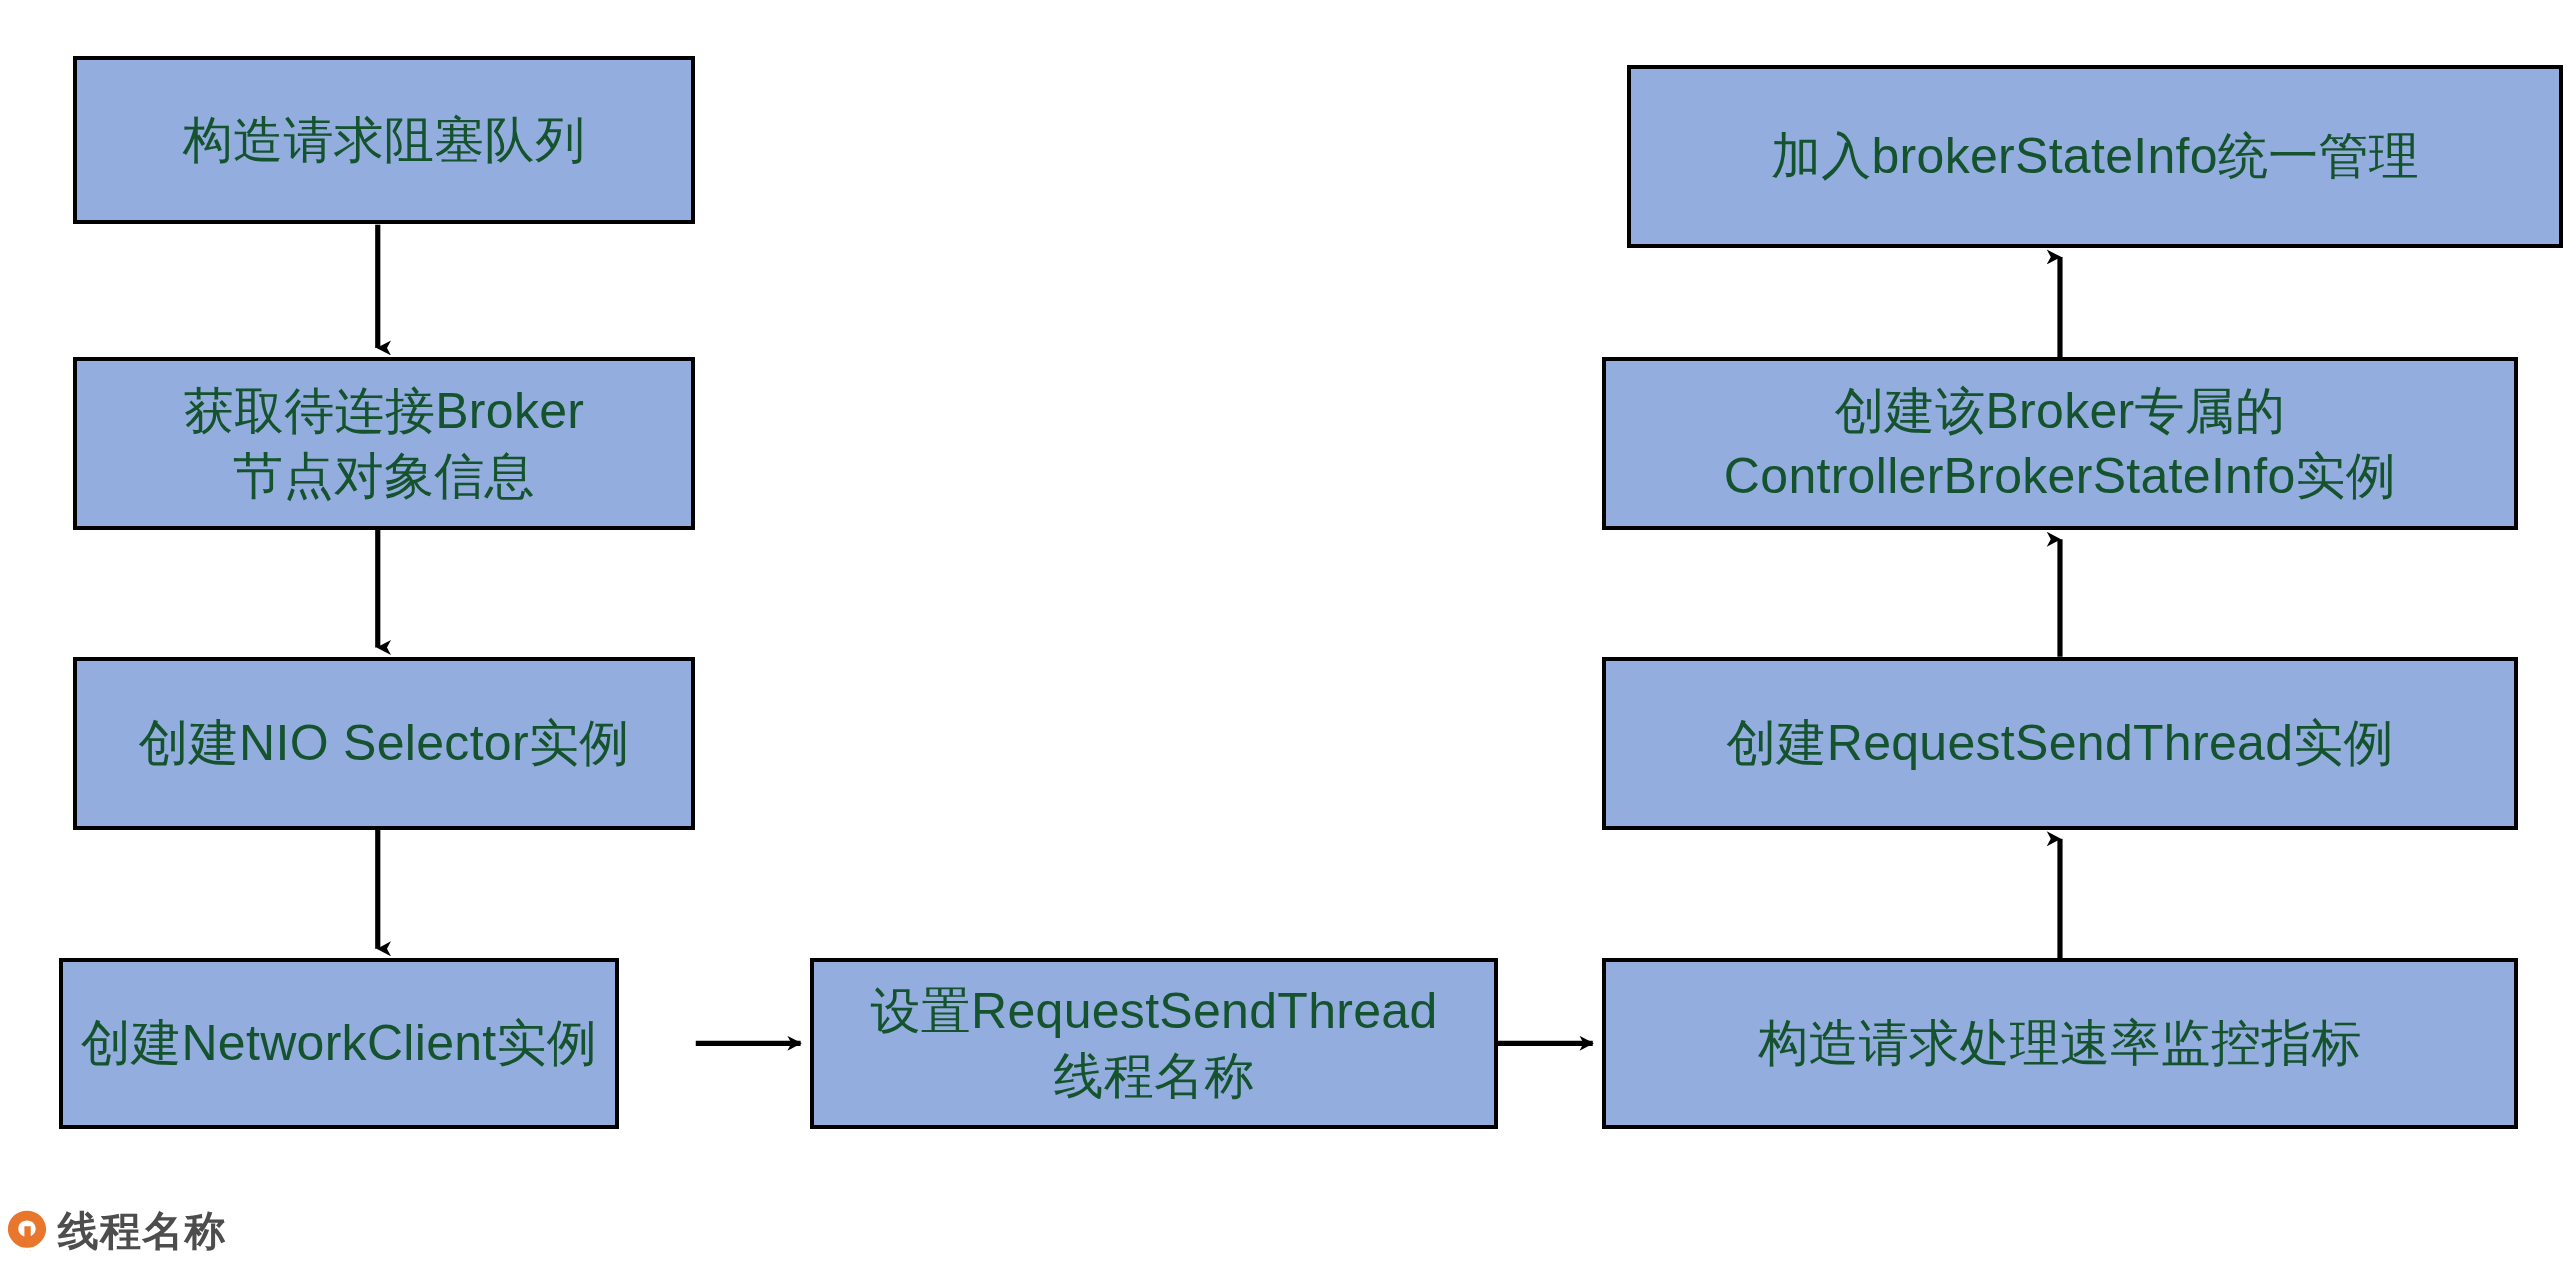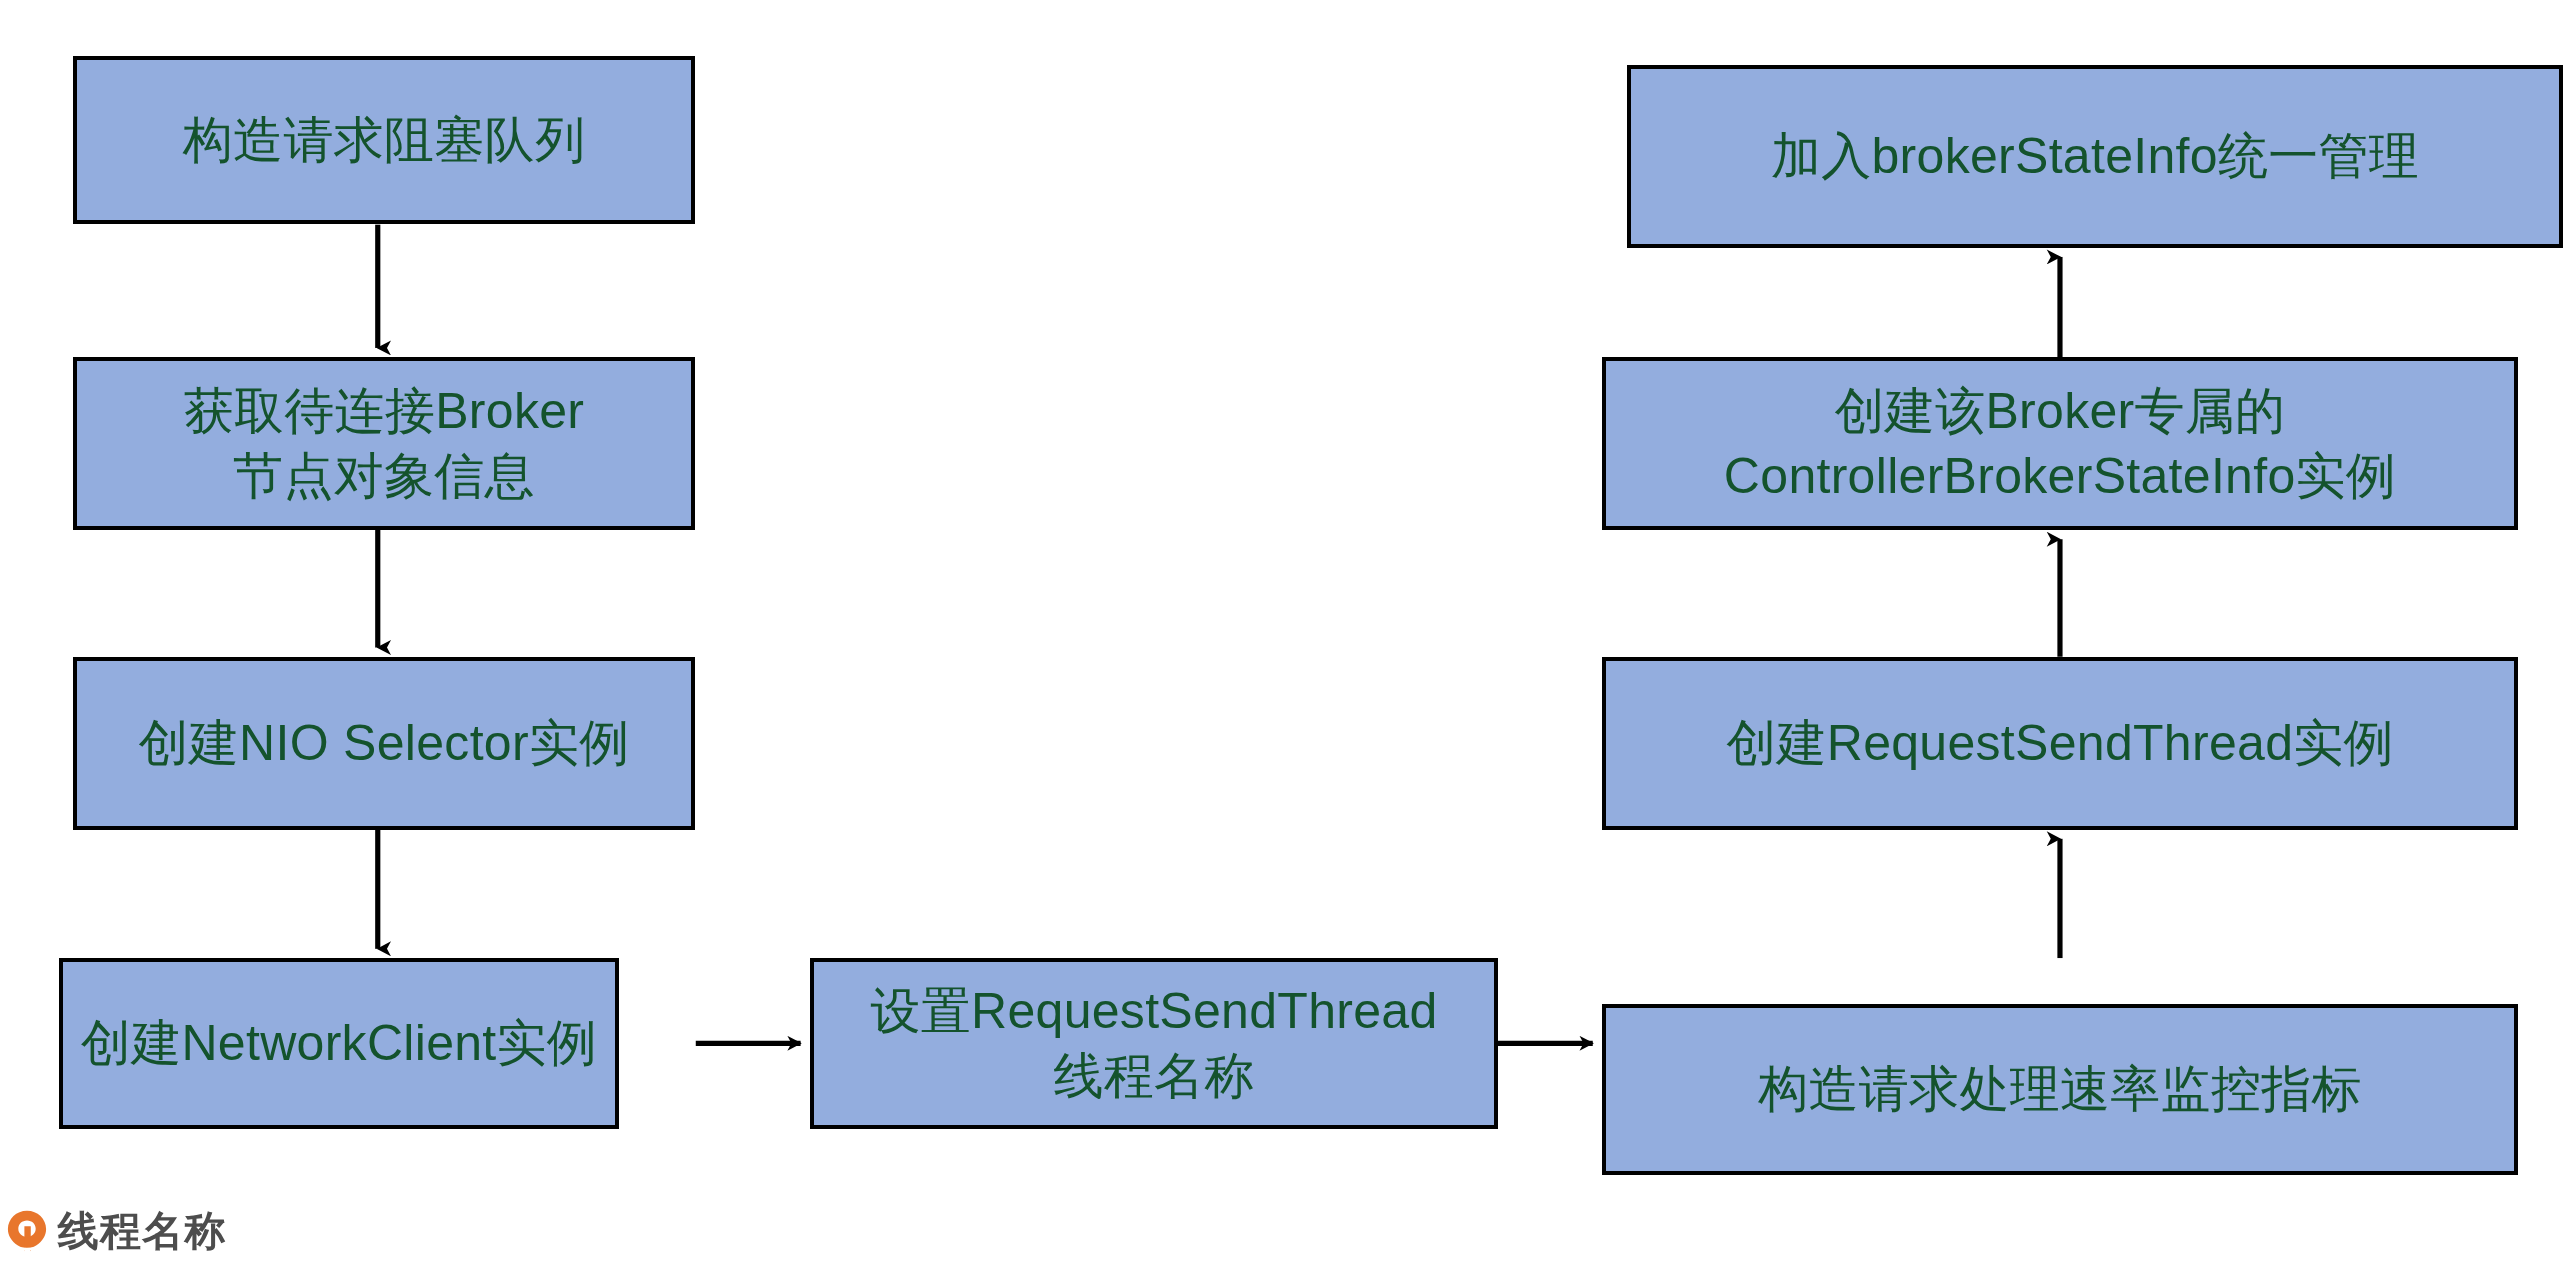--- a/index.html
+++ b/index.html
@@ -36,21 +36,21 @@
     letter-spacing: 0.3px;
     font-weight: 400;
     padding: 0 10.4px;
     white-space: pre-line;
   }
   #n1 { left: 73px;  top: 56px;   width: 622px; height: 168px; }
   #n2 { left: 73px;  top: 357px;  width: 622px; height: 173px; }
   #n3 { left: 73px;  top: 657px; width: 622px; height: 173px; }
   #n4 { left: 59px;  top: 958px; width: 560px; height: 171px; }
   #n5 { left: 810px; top: 958px; width: 688px; height: 171px; }
-  #n6 { left: 1602px; top: 958px; width: 916px; height: 171px; margin-top: 46px; }
+  #n6 { left: 1602px; top: 958px; width: 916px; height: 171px; }
   #n7 { left: 1602px; top: 657px; width: 916px; height: 173px; }
   #n8 { left: 1602px; top: 357px;  width: 916px; height: 173px; }
   #n9 { left: 1582px; top: 65px;  width: 936px; height: 183px; margin-left: 45px; }
 
   #edges {
     position: absolute;
     left: 0; top: 0;
     width: 2576px;
     height: 1268px;
     pointer-events: none;

